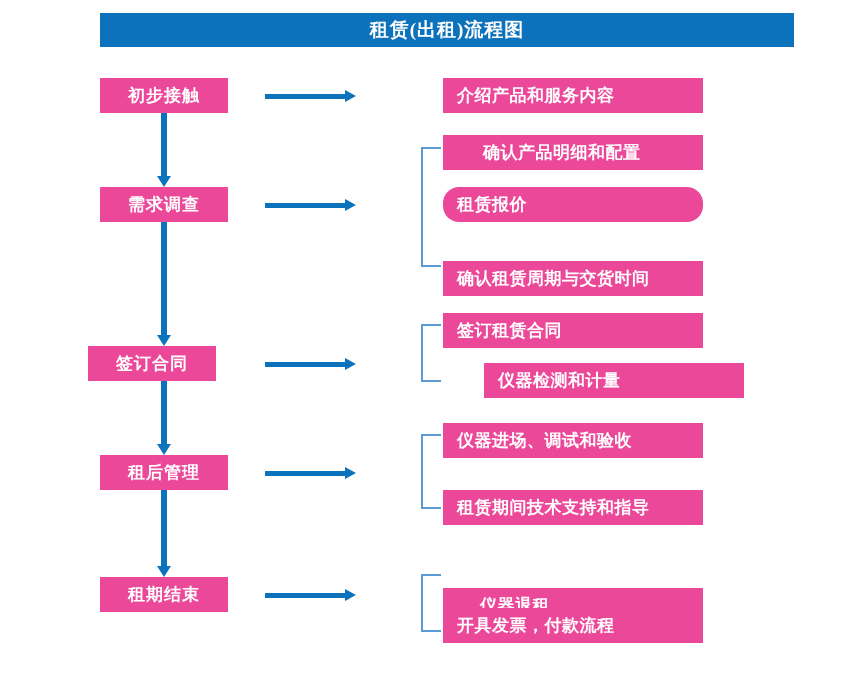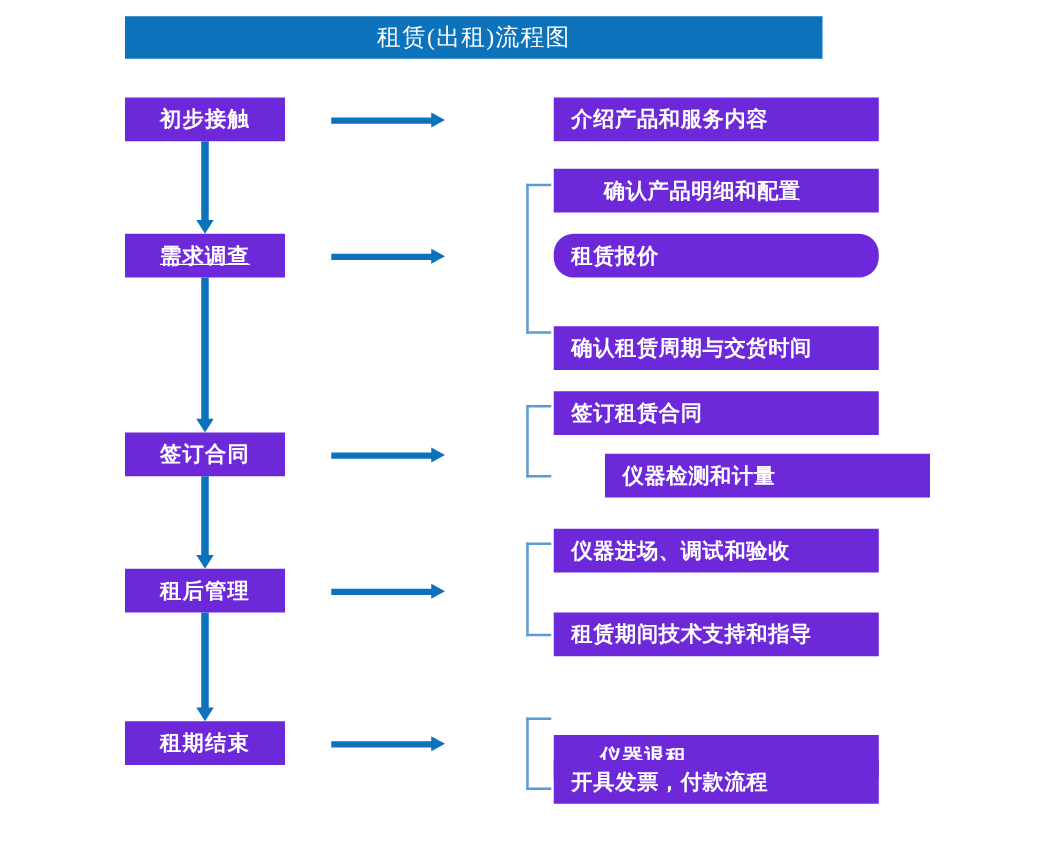--- a/index.html
+++ b/index.html
@@ -6,32 +6,32 @@
   body{
     width:844px;height:688px;
     background:#ffffff;
     font-family:"Liberation Serif","DejaVu Serif",serif;
     overflow:hidden;
   }
   #canvas{position:relative;width:844px;height:688px;}
 
   .title-bar{
     position:absolute;
-    left:100px;top:13px;width:558px;height:34px;
+    left:100px;top:13px;width:694px;height:34px;
     background:#0D72BC;
     color:#ffffff;
     font-size:19px;
-    font-weight:normal;
+    font-weight:bold;
     display:flex;align-items:center;justify-content:center;
     letter-spacing:1px;
   }
 
   .node{
     position:absolute;
-    background:#6d28d9;
+    background:#ec4899;
     color:#ffffff;
     font-weight:bold;
     display:flex;
     align-items:center;
     height:35px;
     box-sizing:border-box;
   }
   .node.left{
     width:128px;
     justify-content:center;
@@ -109,34 +109,34 @@
       <div class="node left" style="left: 100px; top: 78px;">初步接触</div>
       <div class="h-arrow" style="left: 265px; top: 89.5px; width: 91px;">
         <div class="shaft" style="width: 81px;"></div>
         <div class="head" style="left: 80px;"></div>
       </div>
       <div class="v-arrow" style="left: 157px; top: 113px; height: 74px;">
         <div class="shaft" style="height: 65px;"></div>
         <div class="head" style="top: 63px;"></div>
       </div>
       <div class="node right" style="top: 78px;">介绍产品和服务内容</div>
-      <div class="node left" style="left: 100px; top: 187px; text-decoration: underline;">需求调查</div>
+      <div class="node left" style="left: 100px; top: 187px;">需求调查</div>
       <div class="h-arrow" style="left: 265px; top: 198.5px; width: 91px;">
         <div class="shaft" style="width: 81px;"></div>
         <div class="head" style="left: 80px;"></div>
       </div>
       <div class="v-arrow" style="left: 157px; top: 222px; height: 124px;">
         <div class="shaft" style="height: 115px;"></div>
         <div class="head" style="top: 113px;"></div>
       </div>
       <div class="bracket" style="top: 147px; height: 120px;"></div>
       <div class="node right" style="top: 135px; padding-left: 40px;">确认产品明细和配置</div>
       <div class="node right" style="top: 187px; border-radius: 16px;">租赁报价</div>
       <div class="node right" style="top: 261px;">确认租赁周期与交货时间</div>
-      <div class="node left" style="left: 100px; top: 346px;">签订合同</div>
+      <div class="node left" style="left: 88px; top: 346px;">签订合同</div>
       <div class="h-arrow" style="left: 265px; top: 357.5px; width: 91px;">
         <div class="shaft" style="width: 81px;"></div>
         <div class="head" style="left: 80px;"></div>
       </div>
       <div class="v-arrow" style="left: 157px; top: 381px; height: 74px;">
         <div class="shaft" style="height: 65px;"></div>
         <div class="head" style="top: 63px;"></div>
       </div>
       <div class="bracket" style="top: 324px; height: 58px;"></div>
       <div class="node right" style="top: 313px;">签订租赁合同</div>

